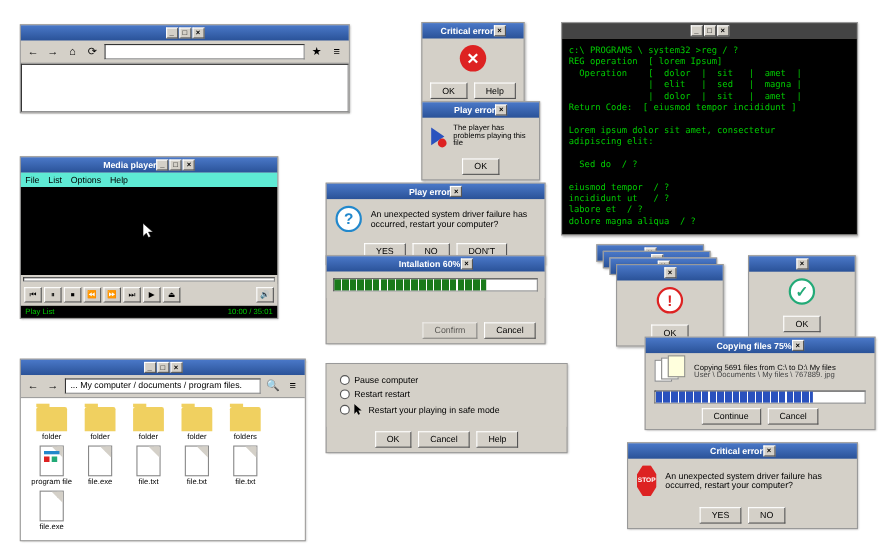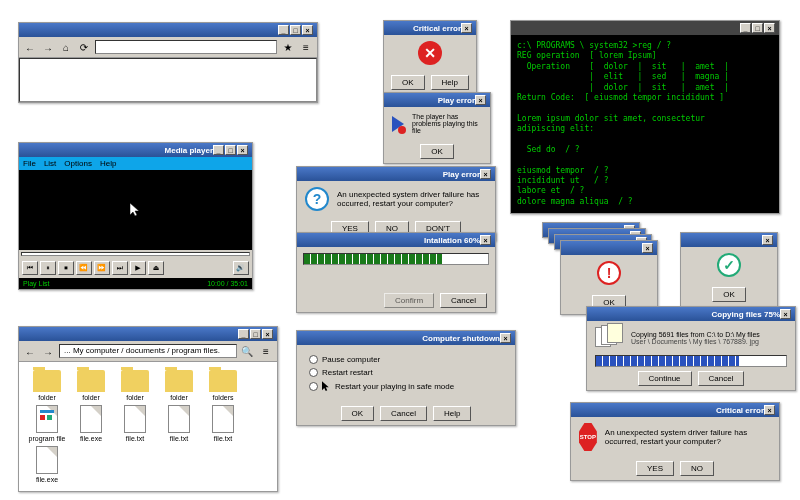--- a/index.html
+++ b/index.html
@@ -1,21 +1,21 @@
 <!DOCTYPE html>
 <html><head>
 <meta charset="utf-8">
 <style>
   * { box-sizing: border-box; margin: 0; padding: 0; font-family: Tahoma, sans-serif; }
   body { width: 800px; height: 500px; background: #fff; position: relative; overflow: hidden; font-size: 8px; }
   .window { position: absolute; border: 1px solid #999; background: #d4d0c8; box-shadow: 1px 1px 2px rgba(0,0,0,.3); }
-  .titlebar { background: linear-gradient(#4a78c8, #2a5298); color: #fff; padding: 2px 4px; display: flex; align-items: center; justify-content: flex-end; font-size: 8px; font-weight: bold; height: 14px; }
+  .titlebar { background: linear-gradient(#4a78c8, #2a5298); color: #fff; padding: 2px 4px; display: flex; align-items: center; justify-content: center; font-size: 8px; font-weight: bold; height: 14px; }
   .titlebar .controls { display: flex; gap: 1px; }
   .tc { width: 11px; height: 10px; background: #d4d0c8; border: 1px solid #fff; border-right-color:#555; border-bottom-color:#555; font-size:7px; display:flex; align-items:center; justify-content:center; color:#000; cursor:pointer; }
-  .menubar { background:#0ea5e9; padding:2px 4px; font-size:8px; display:flex; gap:8px; }
+  .menubar { background:#5eead4; padding:2px 4px; font-size:8px; display:flex; gap:8px; }
   .body { background:#d4d0c8; padding:6px; }
   .btn { background:#d4d0c8; border:1px solid #fff; border-right-color:#555; border-bottom-color:#555; padding:2px 10px; font-size:8px; cursor:pointer; }
   .btn-row { display:flex; gap:6px; justify-content:center; padding:4px 0; }
   .icon-circle { width:24px; height:24px; border-radius:50%; display:flex; align-items:center; justify-content:center; font-size:14px; font-weight:bold; color:#fff; flex-shrink:0; }
   .err { background:#d22; }
   .warn { background:#fff; border:2px solid #d22; color:#d22; }
   .ok { background:#fff; border:2px solid #2a7; color:#2a7; }
   .q { background:#fff; border:2px solid #28c; color:#28c; }
   .dlg-content { display:flex; gap:8px; align-items:center; padding:6px 8px; font-size:8px; }
   .progress { height:12px; border:1px inset #888; background:#fff; position:relative; }
@@ -280,26 +280,20 @@
         <div class="fill" style="width:75%"></div>
       </div>
     </div>
   <div class="btn-row">
       <div class="btn">Continue</div>
       <div class="btn">Cancel</div>
     </div>
 </div>
 
 <div class="window" style="left:296px; top:330px; width:220px;">
-  <div class="titlebar">
-      <span>Computer shutdown</span>
-      <div class="controls">
-        <div class="tc">×</div>
-      </div>
-    </div>
   <div class="body" style="padding:8px 12px;">
     <div class="radio">
         <div class="radio-i"></div>
         <span>Pause computer</span>
       </div>
     <div class="radio">
         <div class="radio-i"></div>
         <span>Restart restart</span>
       </div>
     <div class="radio">

